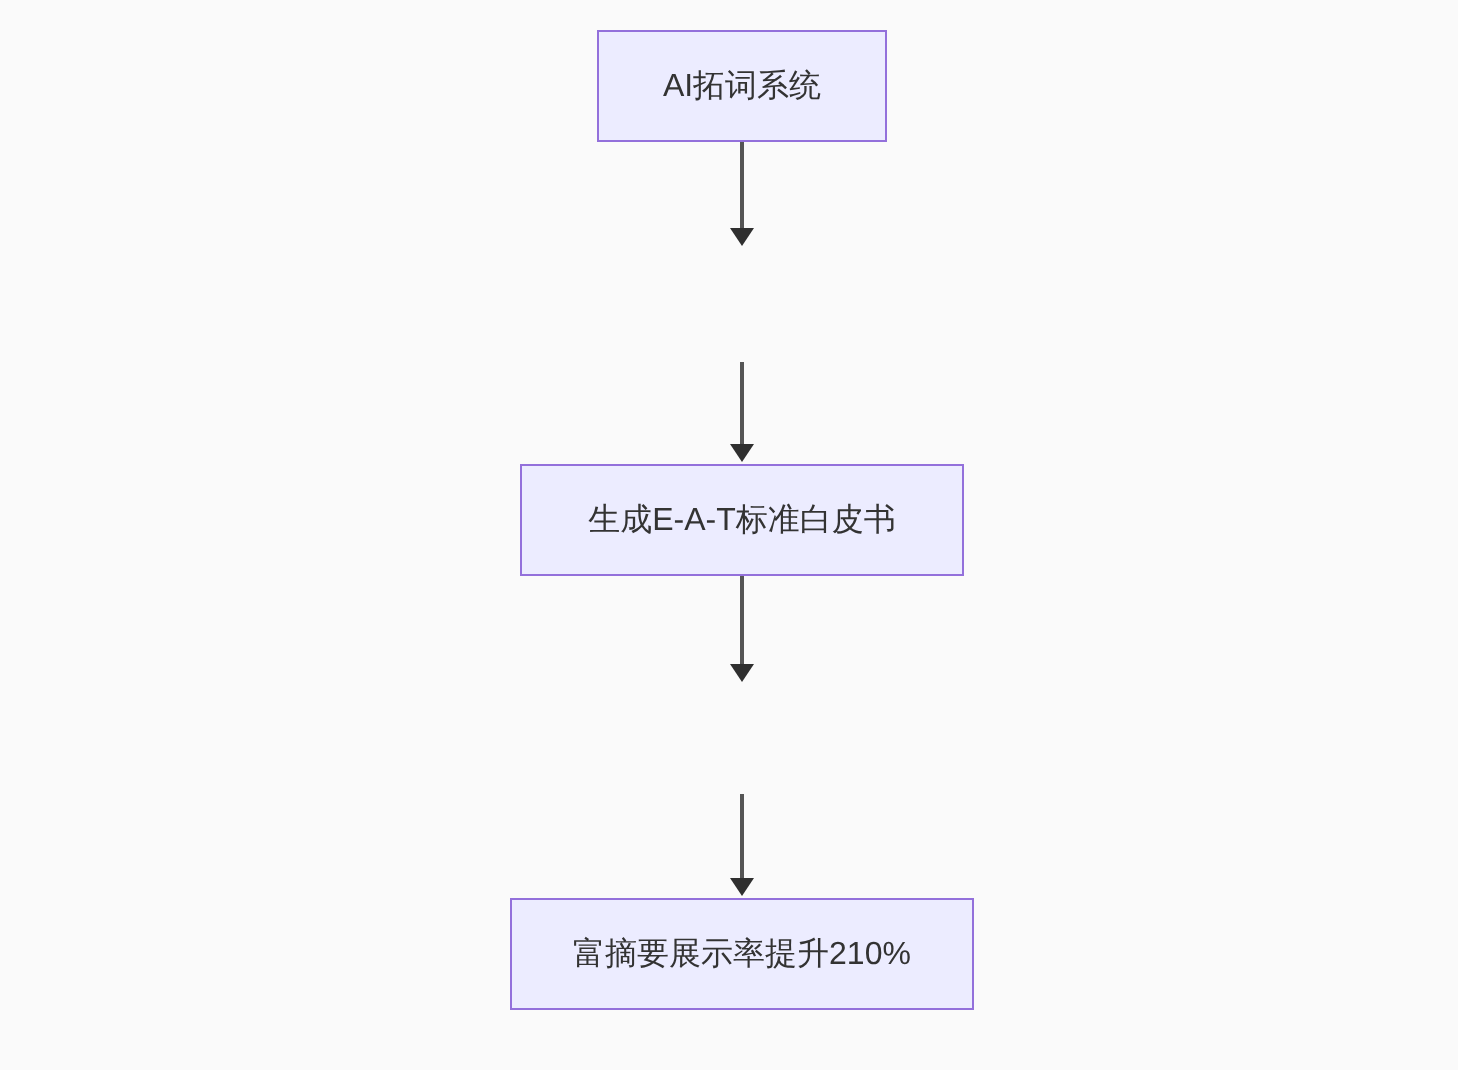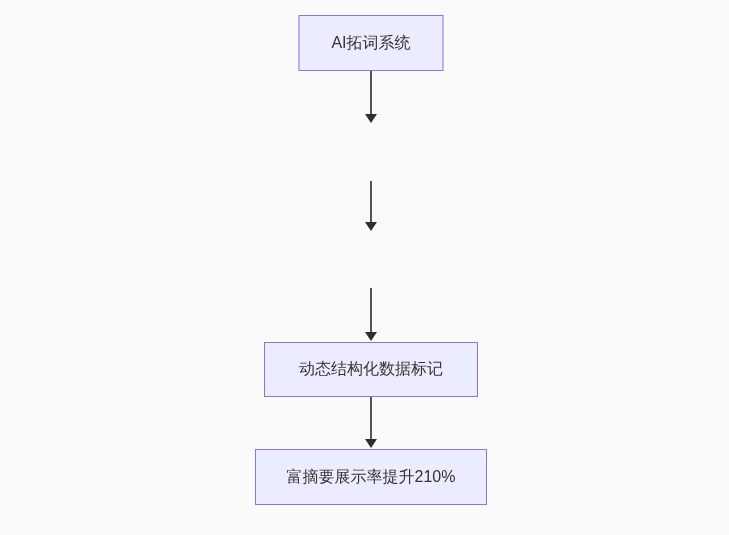--- a/index.html
+++ b/index.html
@@ -85,29 +85,29 @@
     <span class="arrow-line"></span>
     <span class="arrow-head"></span>
   </div>
 
 
   <div class="flow-arrow arrow-2">
     <span class="arrow-line"></span>
     <span class="arrow-head"></span>
   </div>
 
+  <div class="flow-node node-3">
+    <span>生成E-A-T标准白皮书</span>
+  </div>
 
   <div class="flow-arrow arrow-3">
     <span class="arrow-line"></span>
     <span class="arrow-head"></span>
   </div>
 
-  <div class="flow-node node-4">
-    <span>动态结构化数据标记</span>
-  </div>
 
   <div class="flow-arrow arrow-4">
     <span class="arrow-line"></span>
     <span class="arrow-head"></span>
   </div>
 
   <div class="flow-node node-5">
     <span>富摘要展示率提升210%</span>
   </div>
 

